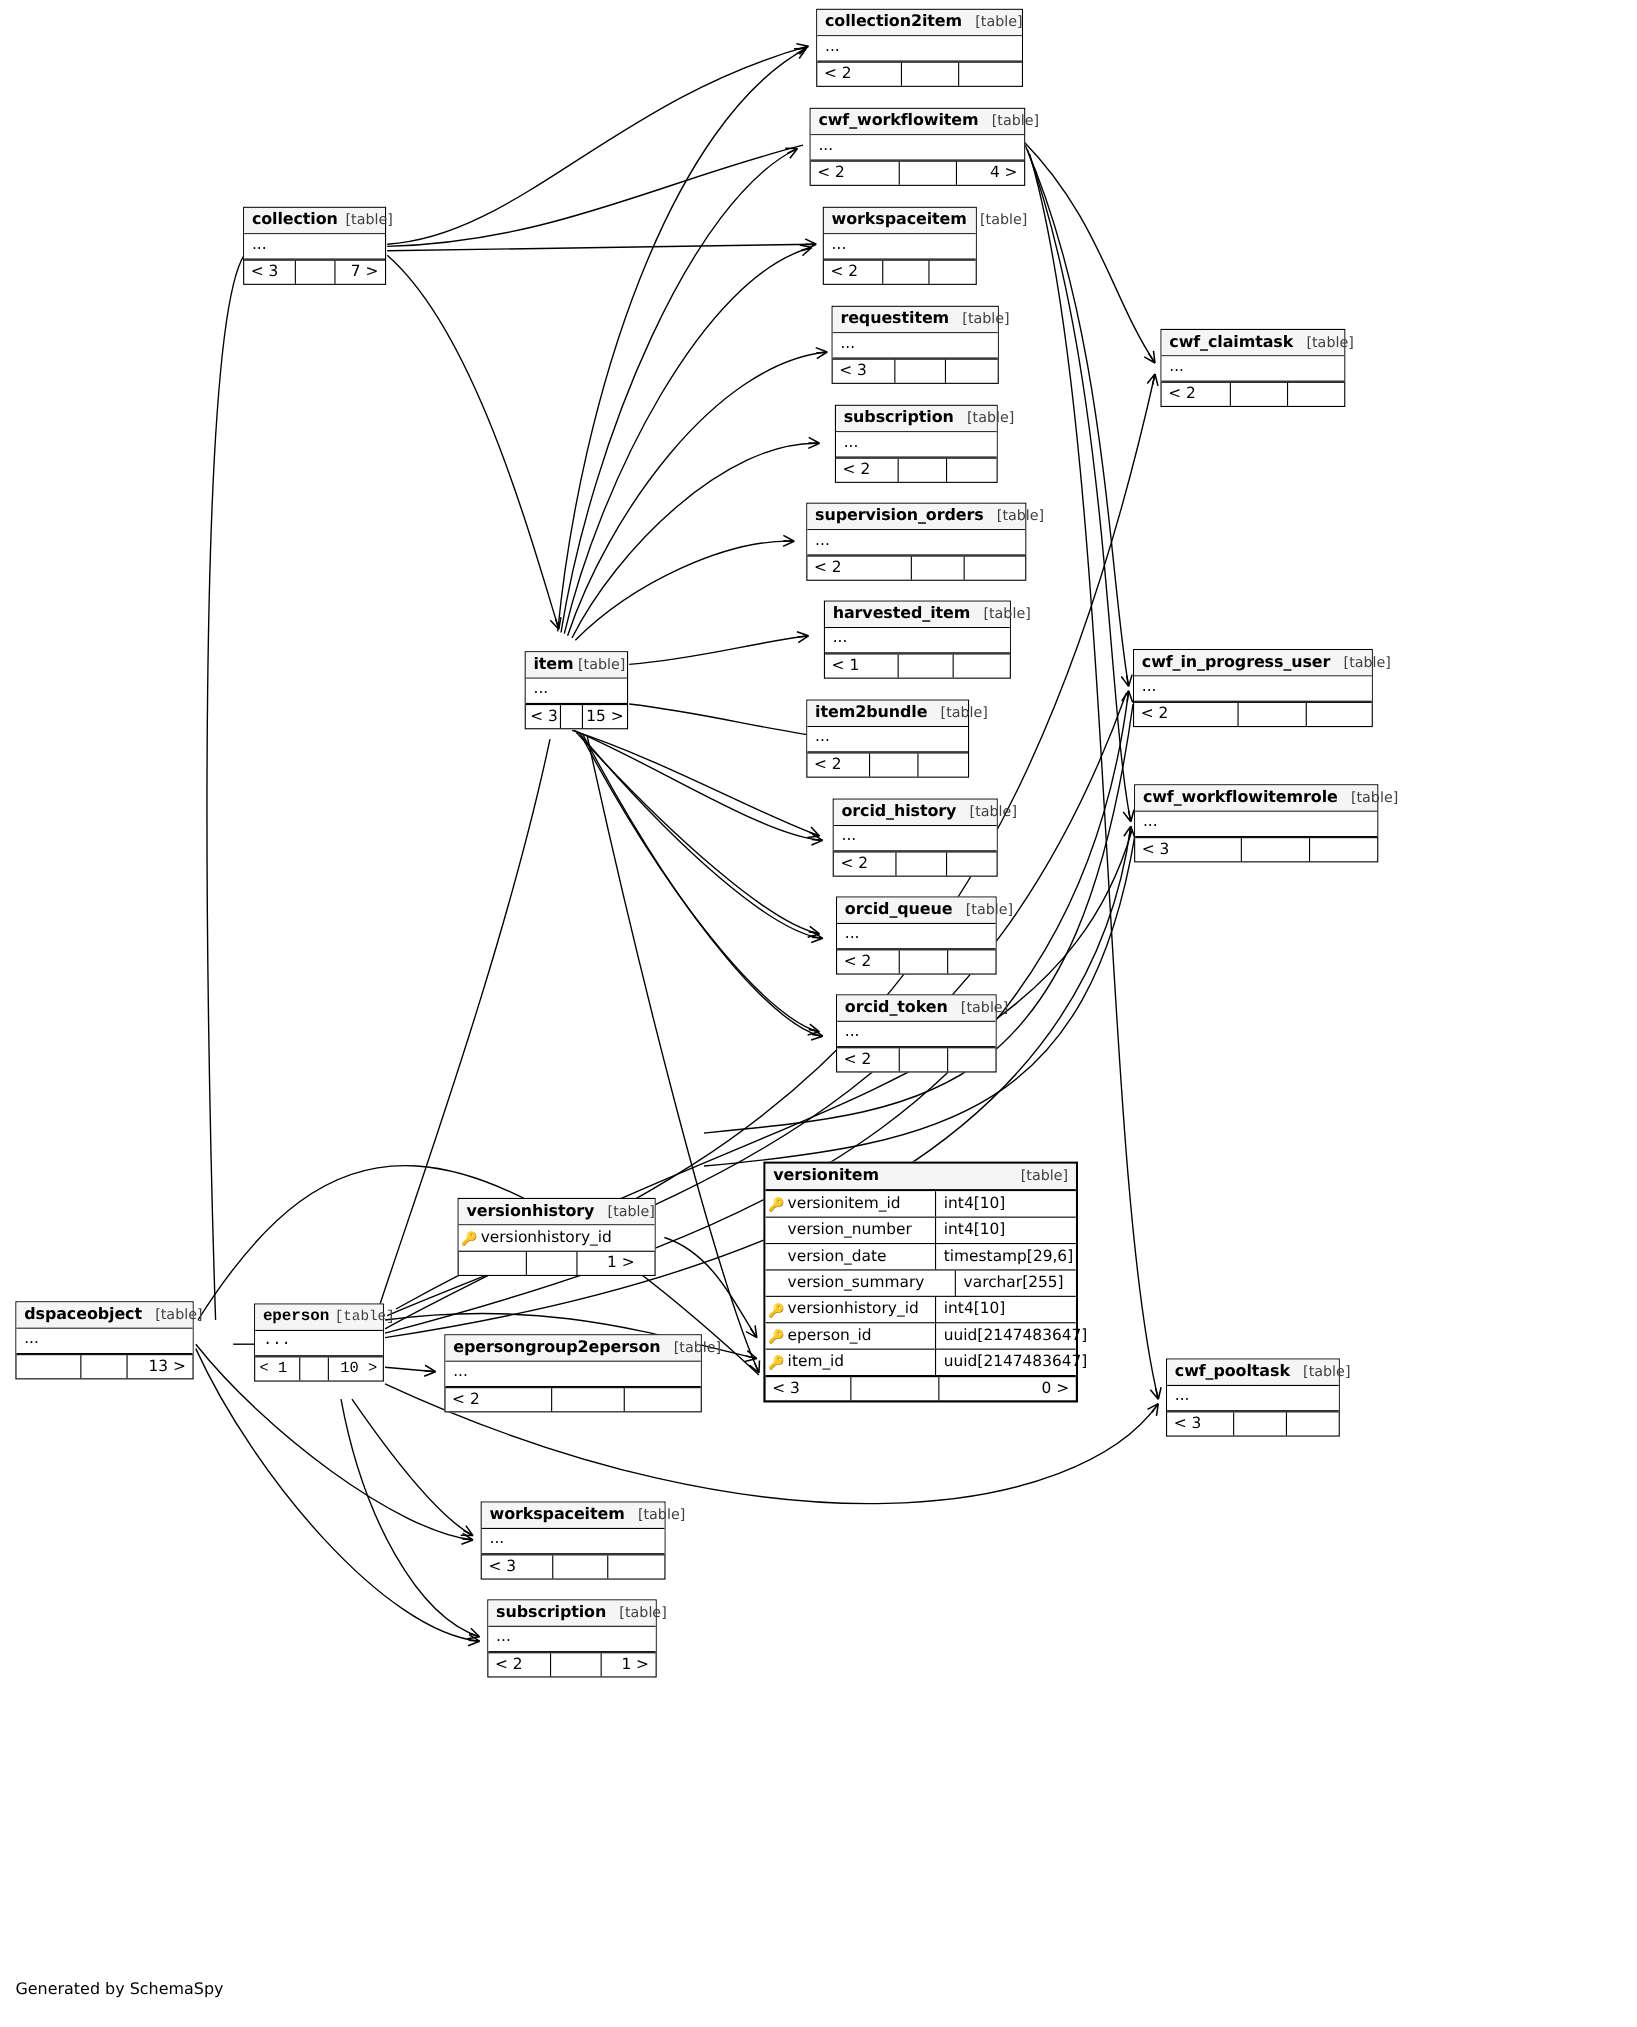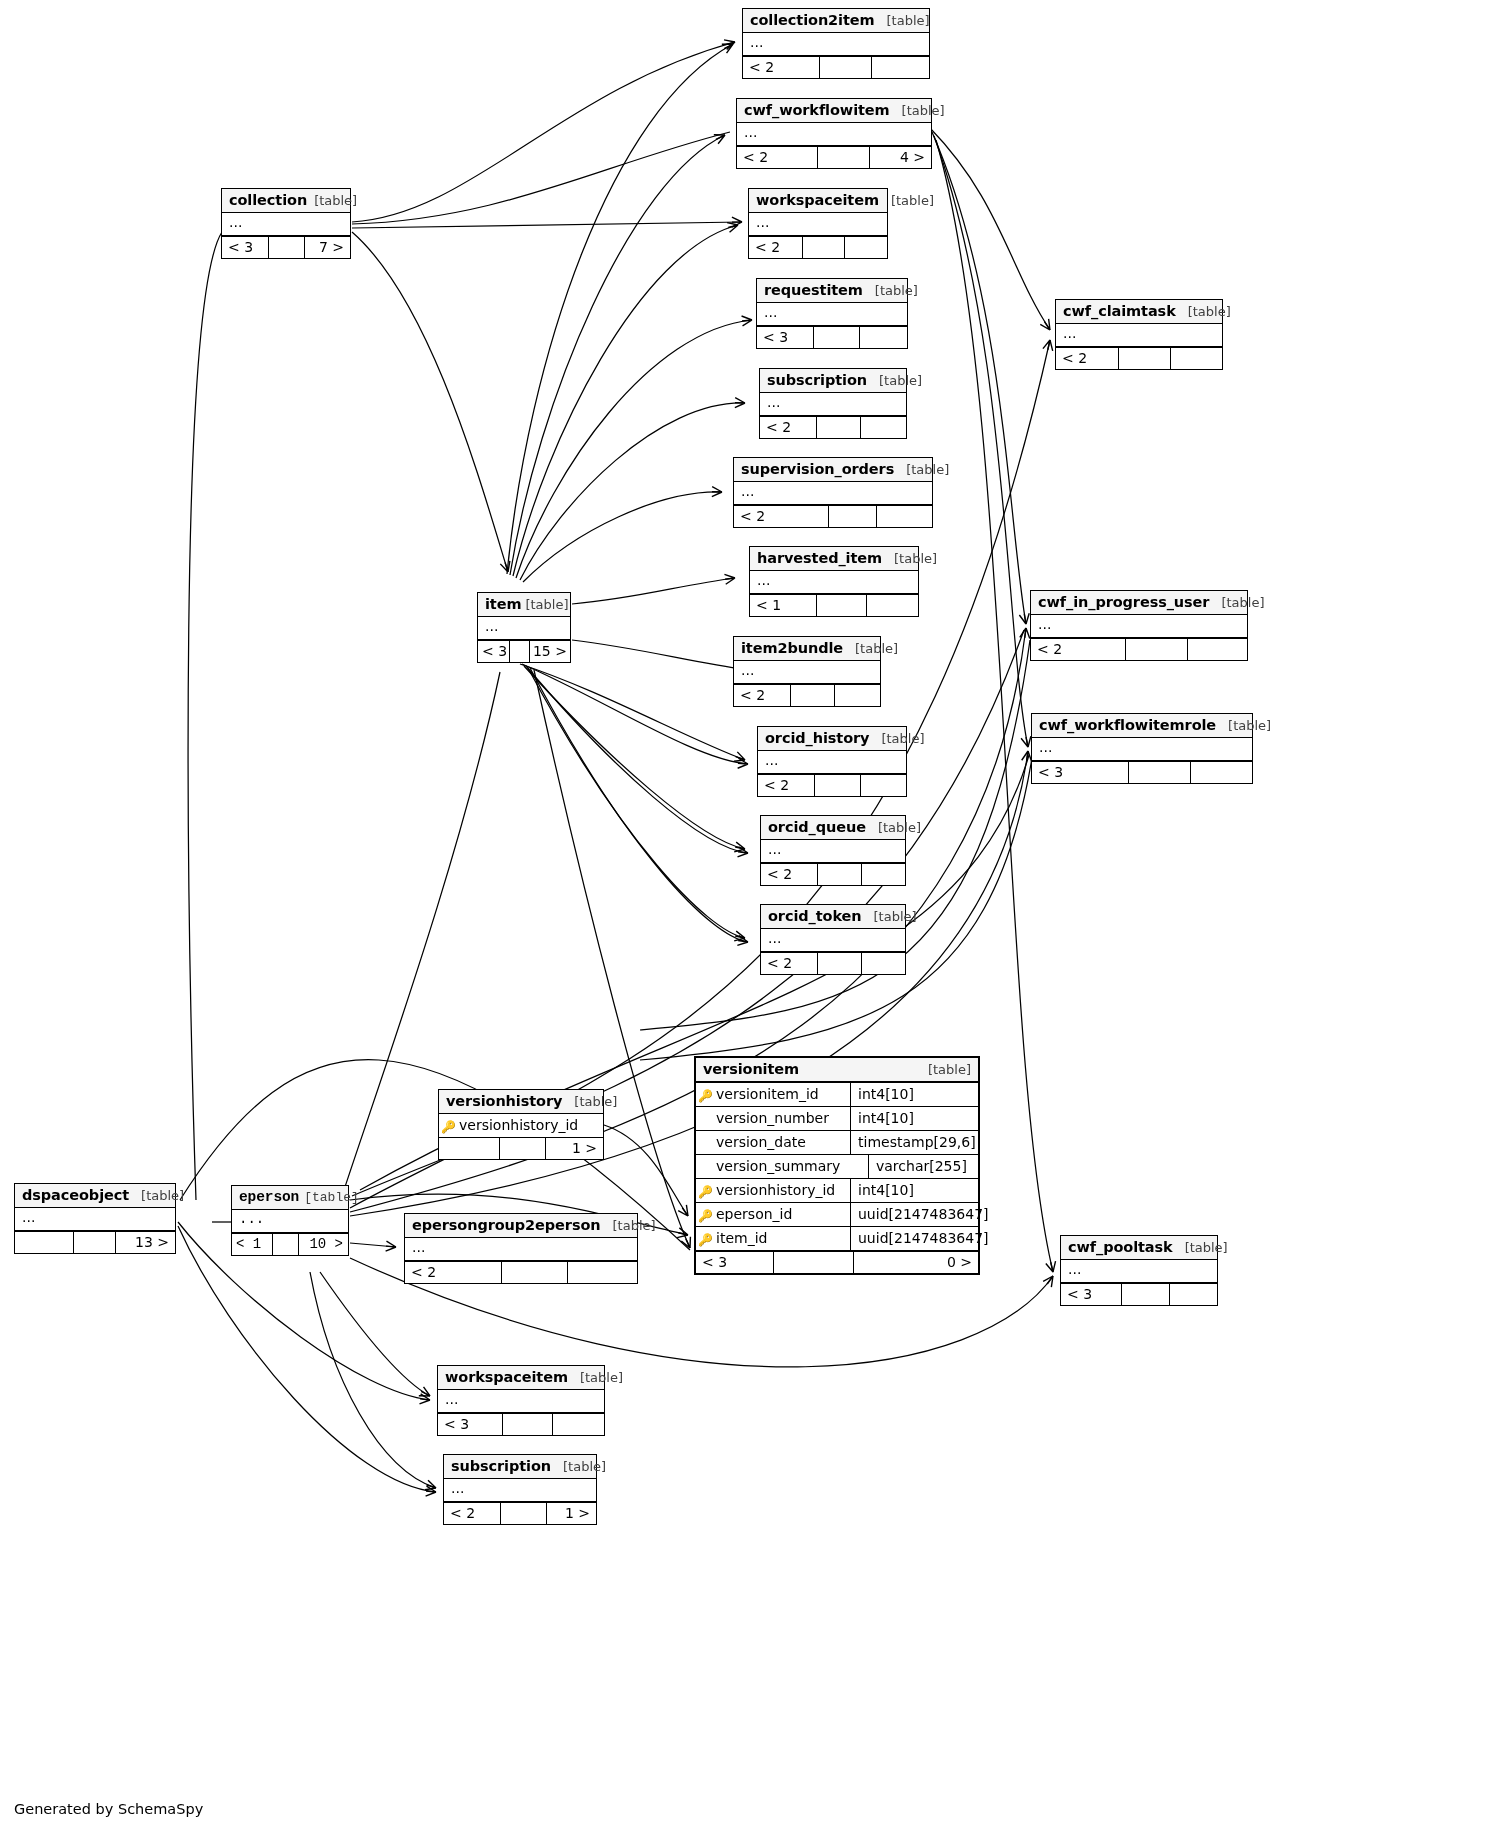--- a/index.html
+++ b/index.html
@@ -447,21 +447,21 @@
     <div class="node-body">
       <div class="row-ellipsis">...</div>
     </div>
     <div class="node-foot">
       <div class="foot-cell foot-left" style="width:58px">&lt; 2</div>
       <div class="foot-cell foot-mid" style="width:44px"></div>
       <div class="foot-cell foot-right" style="width:44px"></div>
     </div>
   </div>
 
-  <div class="node" style="left:438px; top:1089px; width:166px;">
+  <div class="node" style="left:416px; top:1089px; width:180px;">
     <div class="node-title spread">
       <span class="tname">versionhistory</span>
       <span class="ttag">[table]</span>
     </div>
     <div class="node-body">
       <div class="col-row">
         <span class="col-key"><span class="key-glyph key-pk">🔑</span></span>
         <span class="col-name">versionhistory_id</span>
       </div>
     </div>

